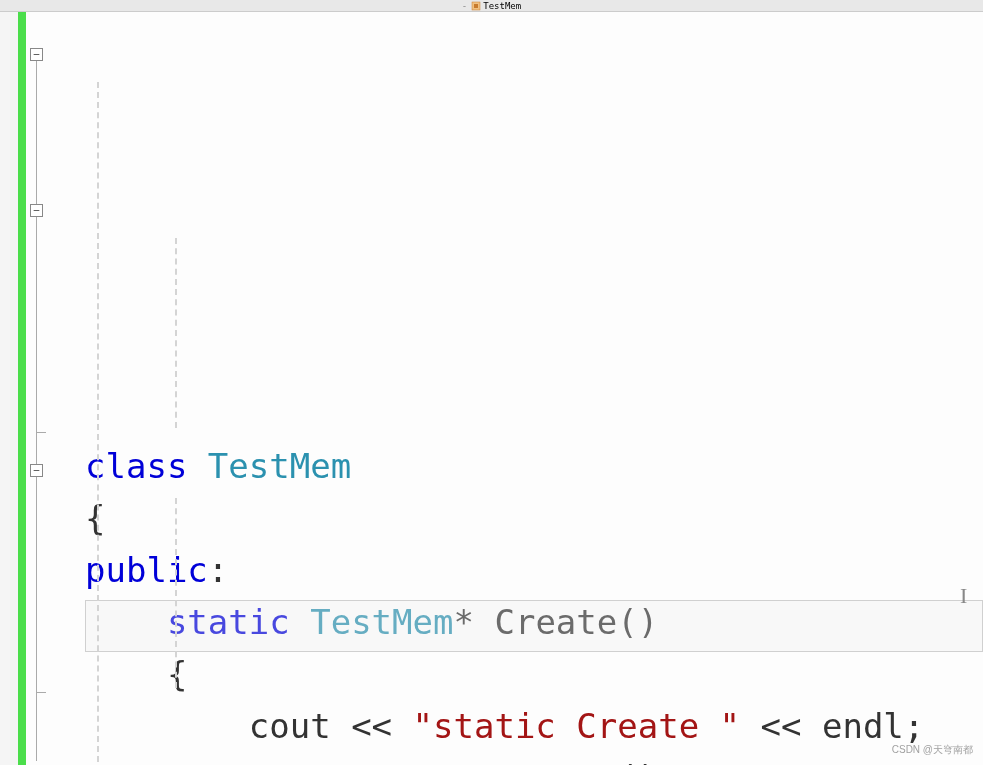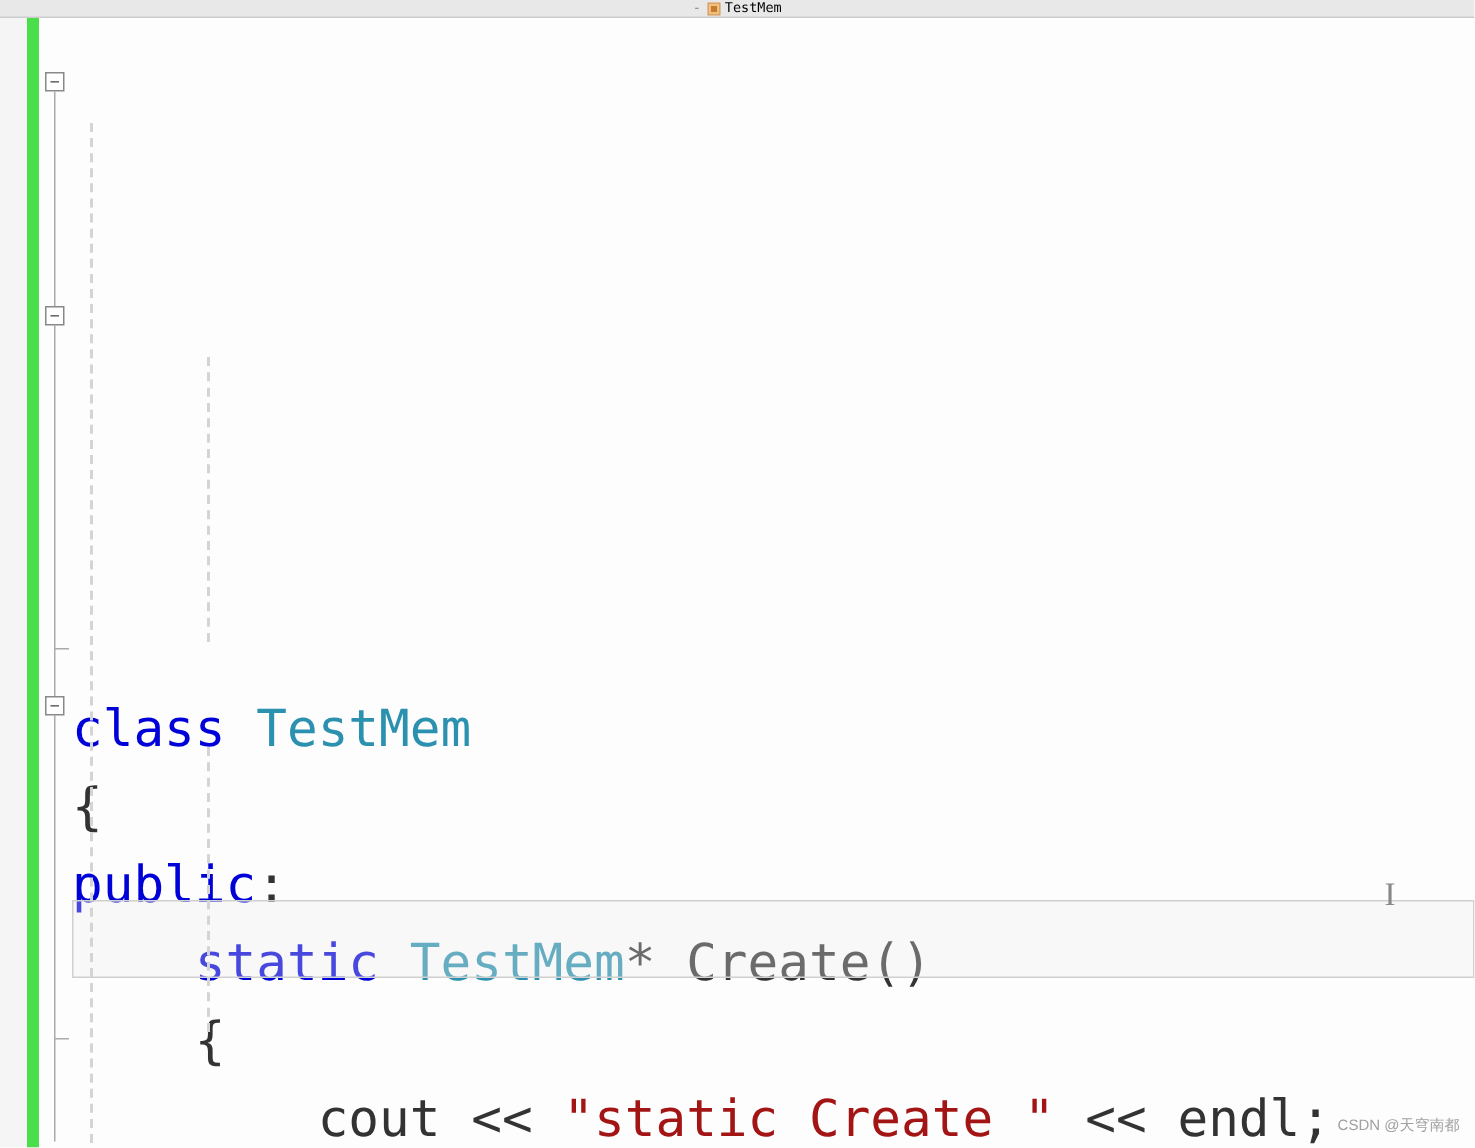--- a/index.html
+++ b/index.html
@@ -79,21 +79,22 @@
       left: 10px;
       height: 1px;
       background: #aaa;
     }
     .code-area {
       flex: 1;
       position: relative;
       font-size: 34px;
       line-height: 52px;
       white-space: pre;
-      padding-top: 32px;
+      padding-top: 12px;
+      margin-left: 37px;
     }
     .code-line {
       height: 52px;
       display: flex;
       align-items: center;
     }
     .indent-guide {
       position: absolute;
       width: 0;
       border-left: 2px dashed #d4d4d4;

